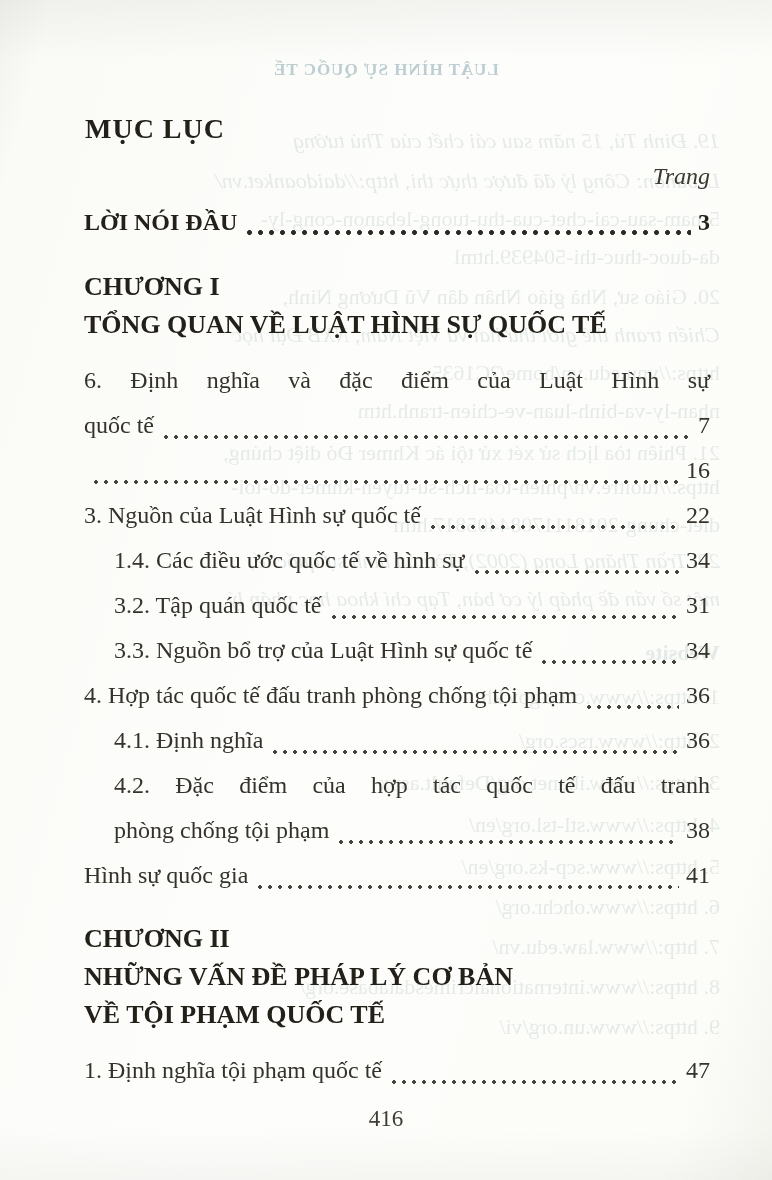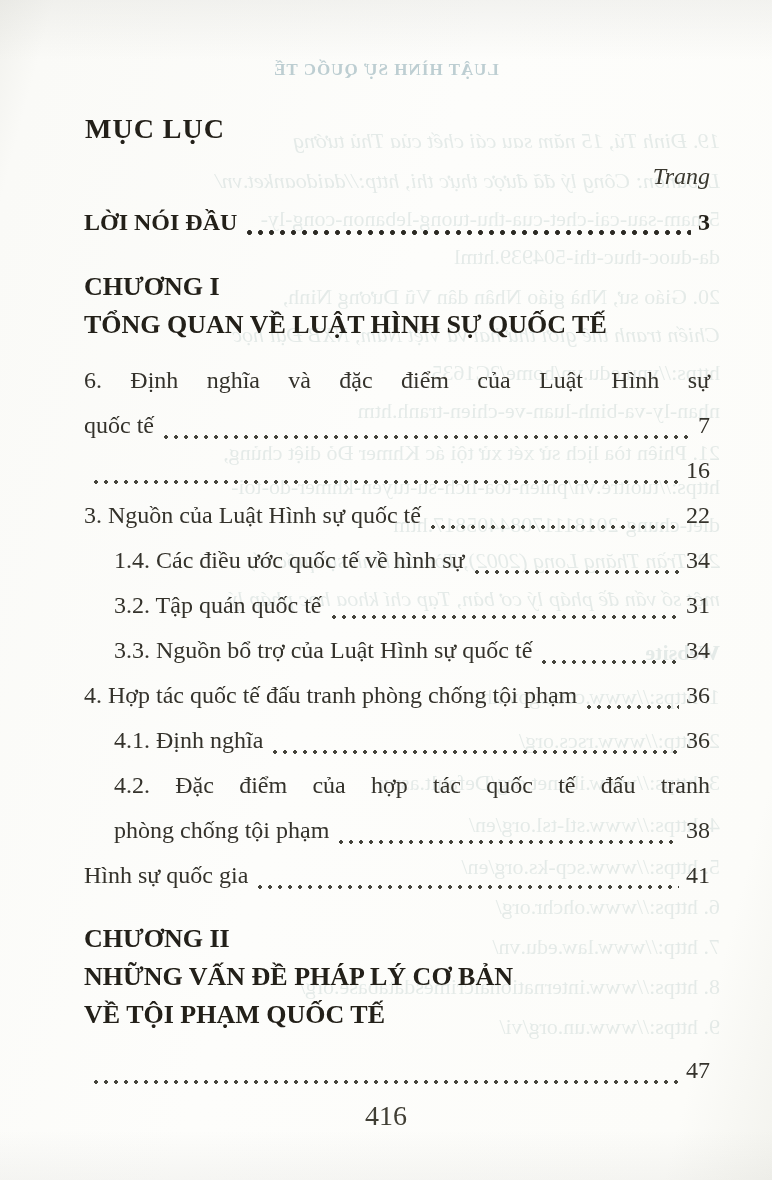--- a/index.html
+++ b/index.html
@@ -70,21 +70,21 @@
   .entries{font-size:24px;}
   .entry{margin:0;}
   .entry .pre{
     height:45px;line-height:45px;white-space:nowrap;
     text-align:justify;text-align-last:justify;
   }
   .entry.sub{padding-left:30px;}
 
   .folio{
     position:absolute;bottom:48px;left:0;right:0;
-    text-align:center;font-size:28px;color:#403e34;
+    text-align:center;font-size:23px;color:#403e34;
   }
 </style>
 </head>
 <body>
 
 <div class="page">
 
   <div class="bleed">
     <div class="bleed-header">LUẬT HÌNH SỰ QUỐC TẾ</div>
     <div class="bleed-line" style="top:128px">19. Đinh Tú, 15 năm sau cái chết của Thủ tướng</div>
@@ -218,20 +218,21 @@
 
     <div class="chapter-heading">
       <div>CHƯƠNG II</div>
       <div>NHỮNG VẤN ĐỀ PHÁP LÝ CƠ BẢN</div>
       <div>VỀ TỘI PHẠM QUỐC TẾ</div>
     </div>
 
     <div class="entries">
       <div class="entry">
         <div class="row">
+          <span class="txt">1. Định nghĩa tội phạm quốc tế</span>
           <span class="dots"></span>
           <span class="pg">47</span>
         </div>
       </div>
     </div>
 
   </div>
 
   <div class="folio">416</div>
 

